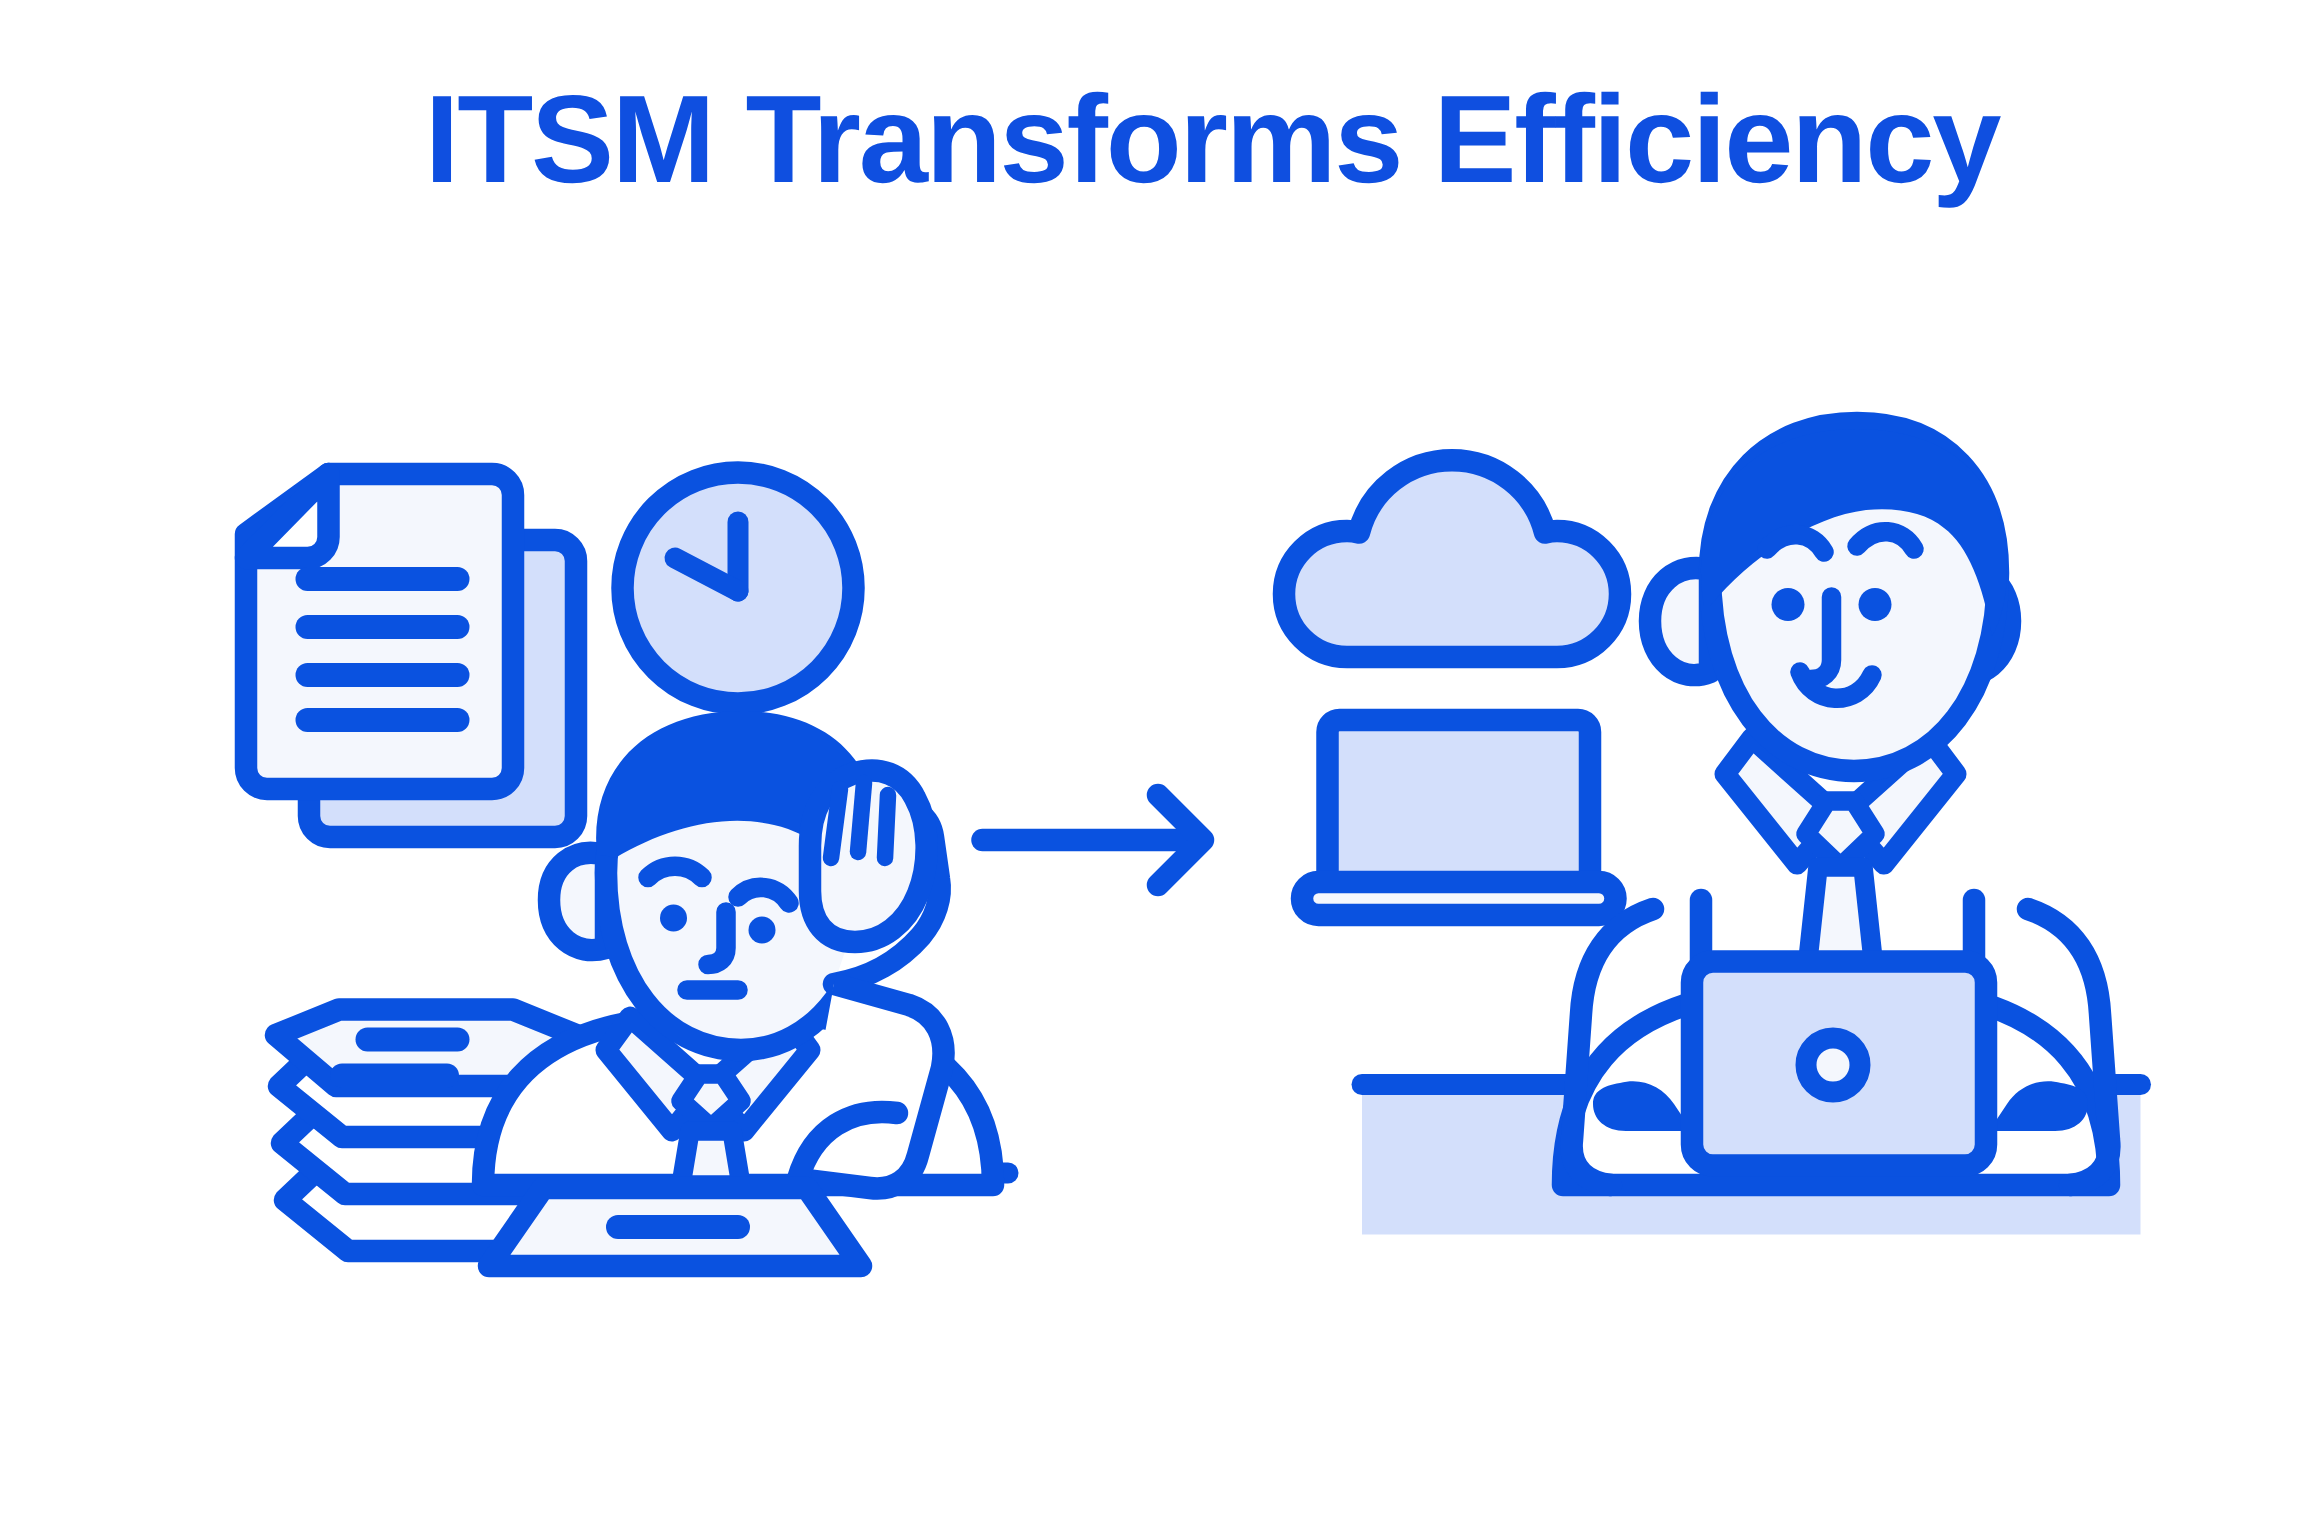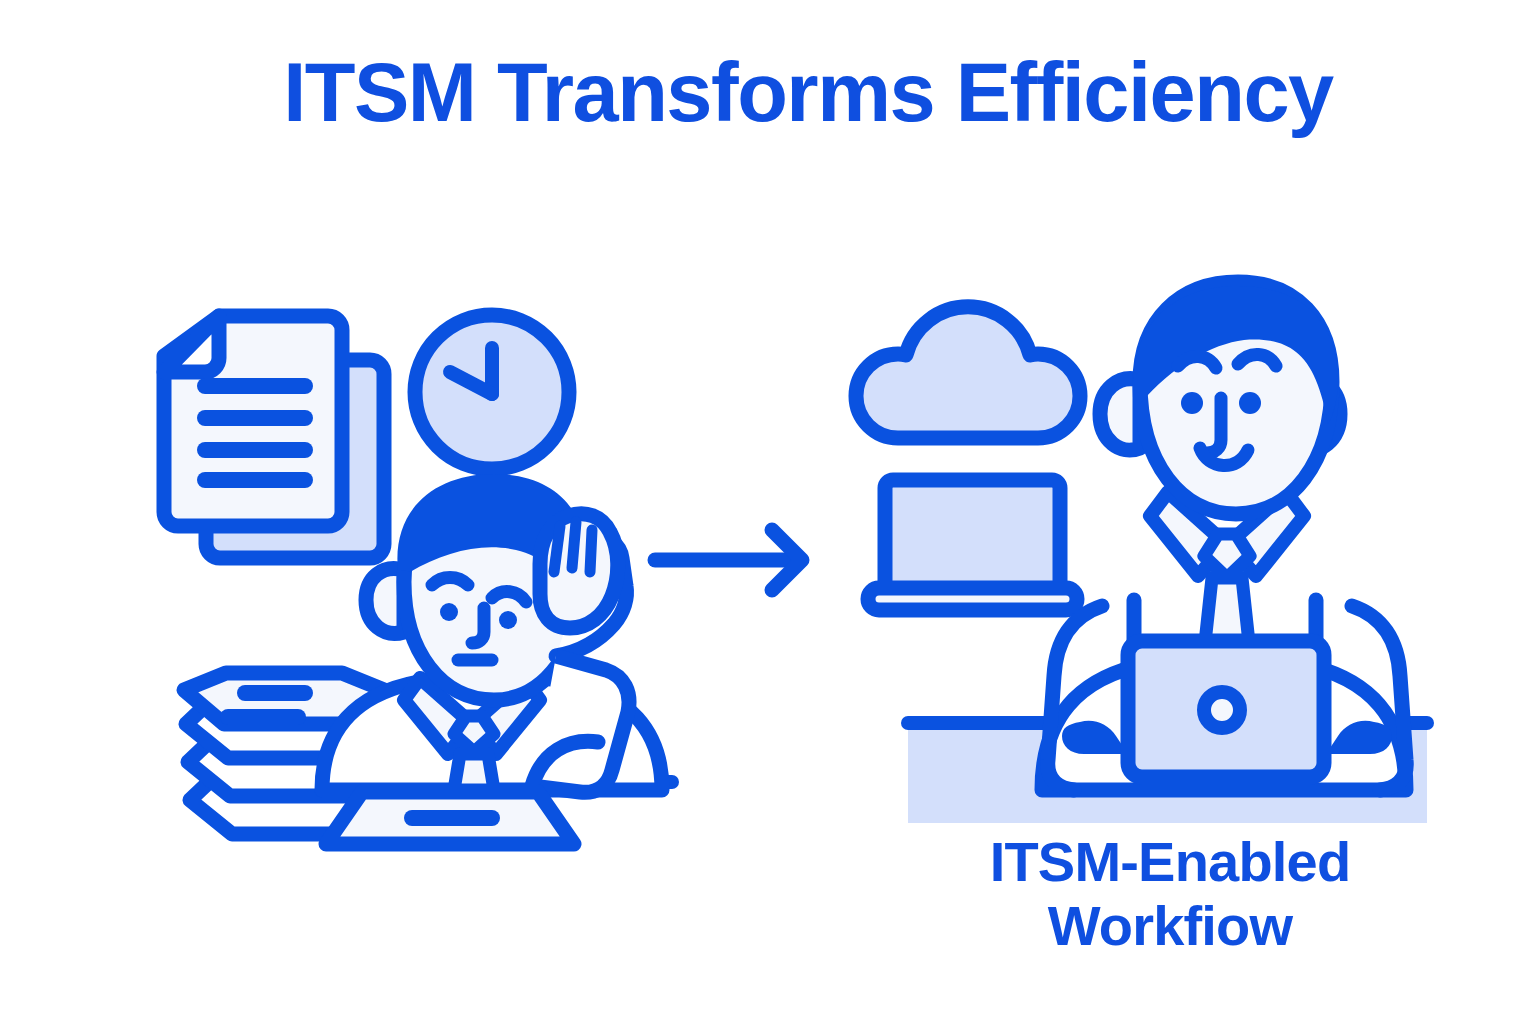--- a/index.html
+++ b/index.html
@@ -209,18 +209,14 @@
       </g>
 
       <g>
         <rect x="1128" y="641" width="196" height="136" rx="14" fill="#d3dffb" stroke="#0a52e0" stroke-width="15"></rect>
         <circle cx="1222" cy="710" r="18" fill="#f4f7fd" stroke="#0a52e0" stroke-width="14"></circle>
       </g>
     </g>
   </svg>
 
 
-  <div class="caption" id="caption-right">
-    <span style="display:block">ITSM-Enabled</span>
-    <span style="display:block">Workfiow</span>
-  </div>
 
 </div>
 
 </body></html>

